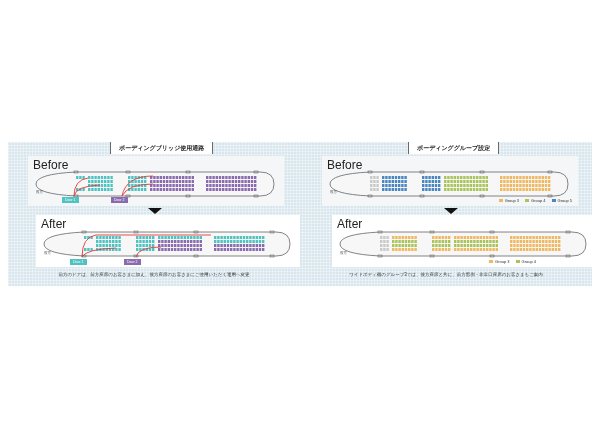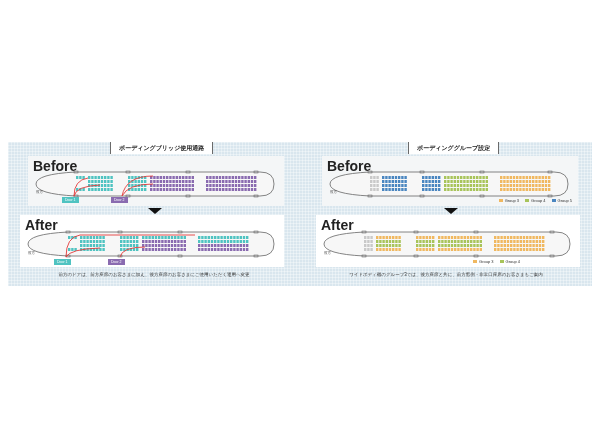--- a/index.html
+++ b/index.html
@@ -6,22 +6,22 @@
   body{width:600px;height:424px;position:relative;overflow:hidden;font-family:"Liberation Sans",sans-serif;}
   .band{position:absolute;left:8px;top:142px;width:584px;height:144px;
     background-color:#d9e6ee;
     background-image:linear-gradient(rgba(255,255,255,.35) 1px,transparent 1px),linear-gradient(90deg,rgba(255,255,255,.35) 1px,transparent 1px);
     background-size:3px 3px;}
   .section{position:absolute;top:0;width:292px;height:144px;}
   .sec-left{left:0;} .sec-right{left:292px;}
   .tab{position:absolute;top:0;height:12px;background:#ffffff;border-left:1px solid #6a6a6a;border-right:1px solid #6a6a6a;
     font-size:6px;font-weight:bold;color:#222;line-height:12px;text-align:center;padding:0 8px;white-space:nowrap;}
   .panel{position:absolute;background:#f4f6f7;}
-  .panel.after{background:#ffffff;}
-  .label{position:absolute;left:5px;top:2px;font-size:14px;font-weight:bold;color:#222;}
+  .panel.after{background:#ffffff;margin-left:16px;}
+  .label{position:absolute;left:5px;top:2px;font-size:12px;font-weight:normal;color:#222;}
   .arrow{position:absolute;width:0;height:0;border-left:7px solid transparent;border-right:7px solid transparent;border-top:6px solid #111;}
   .caption{position:absolute;font-size:4.5px;color:#333;white-space:nowrap;text-align:center;width:292px;left:0;}
   .plane{position:absolute;}
   .legend{position:absolute;font-size:4px;color:#333;display:flex;gap:6px;}
   .legend .item{display:flex;align-items:center;gap:2px;}
   .legend .sw{width:4px;height:3px;display:inline-block;}
   .nose-label{position:absolute;font-size:3.5px;color:#333;}
   .door-tag{position:absolute;font-size:3.5px;color:#fff;padding:0 3px;height:6px;line-height:6px;}
 </style>
 </head>

